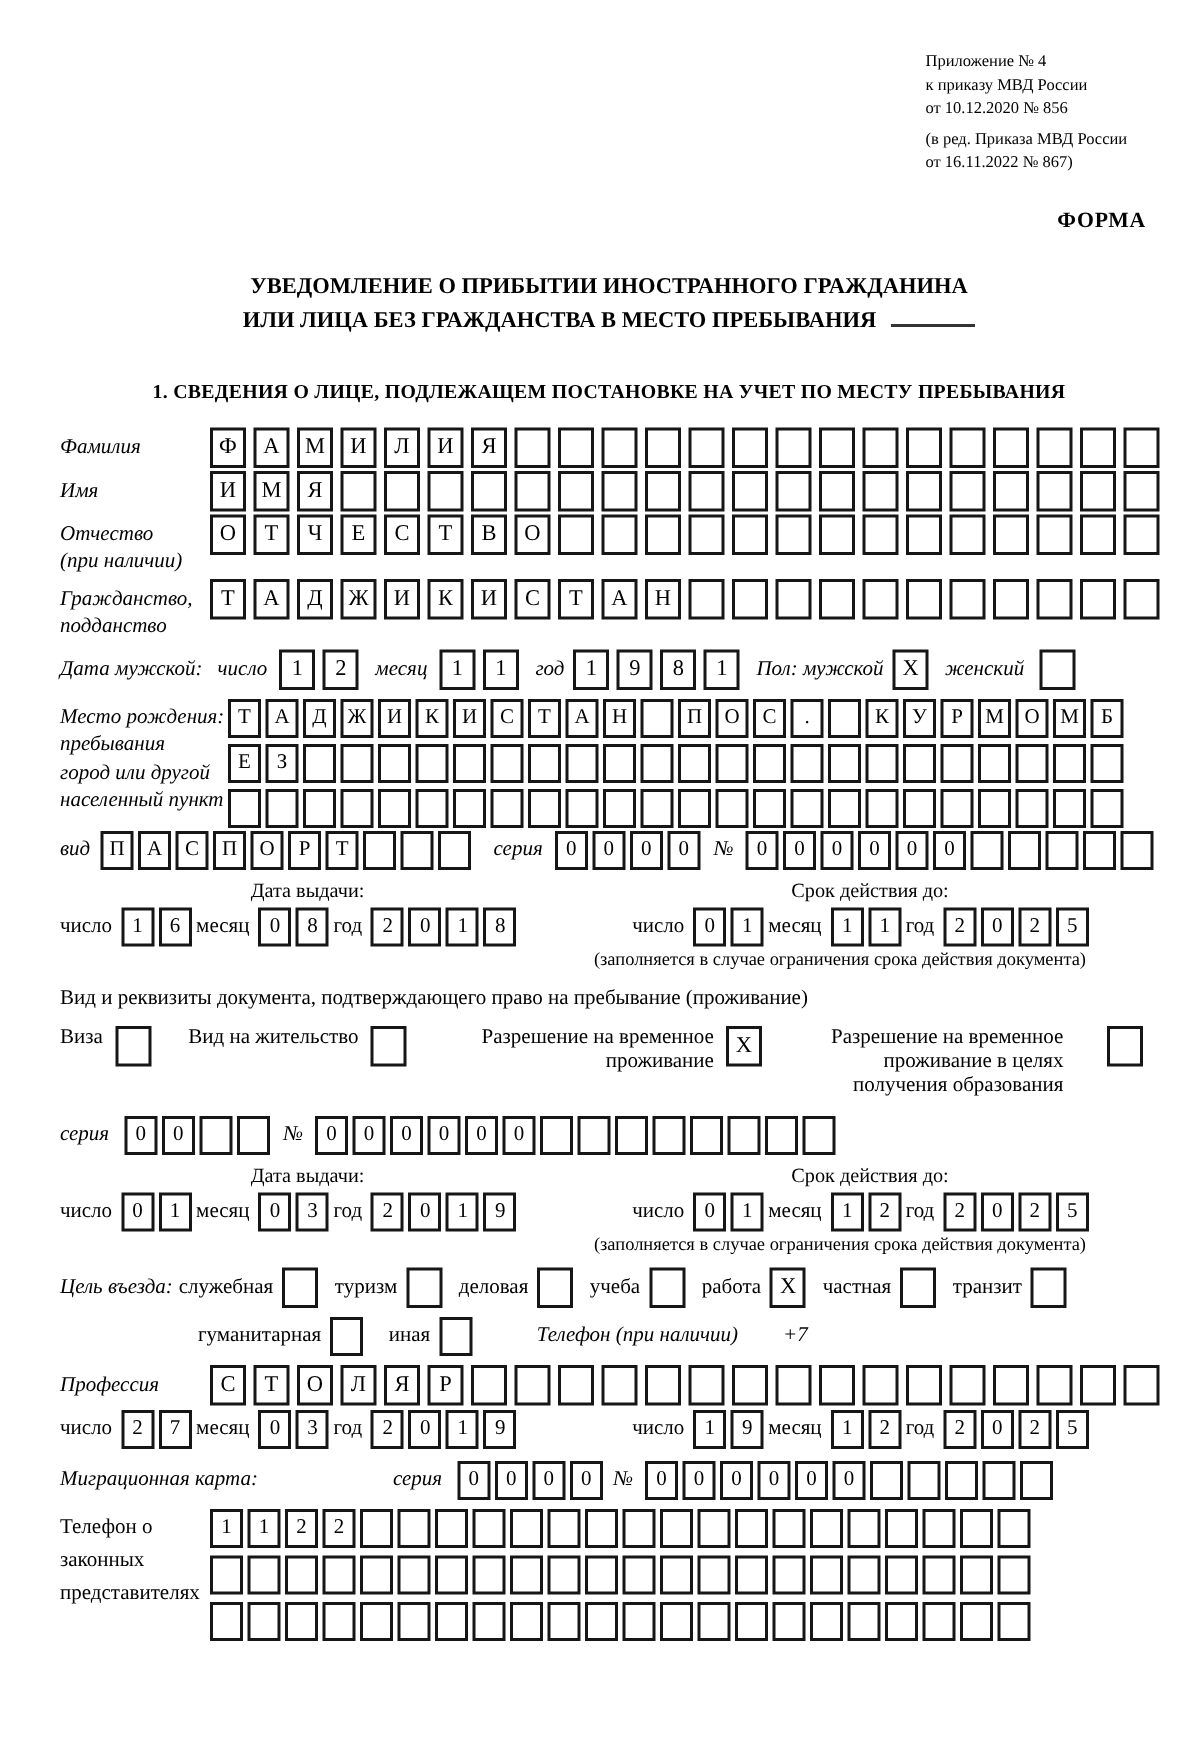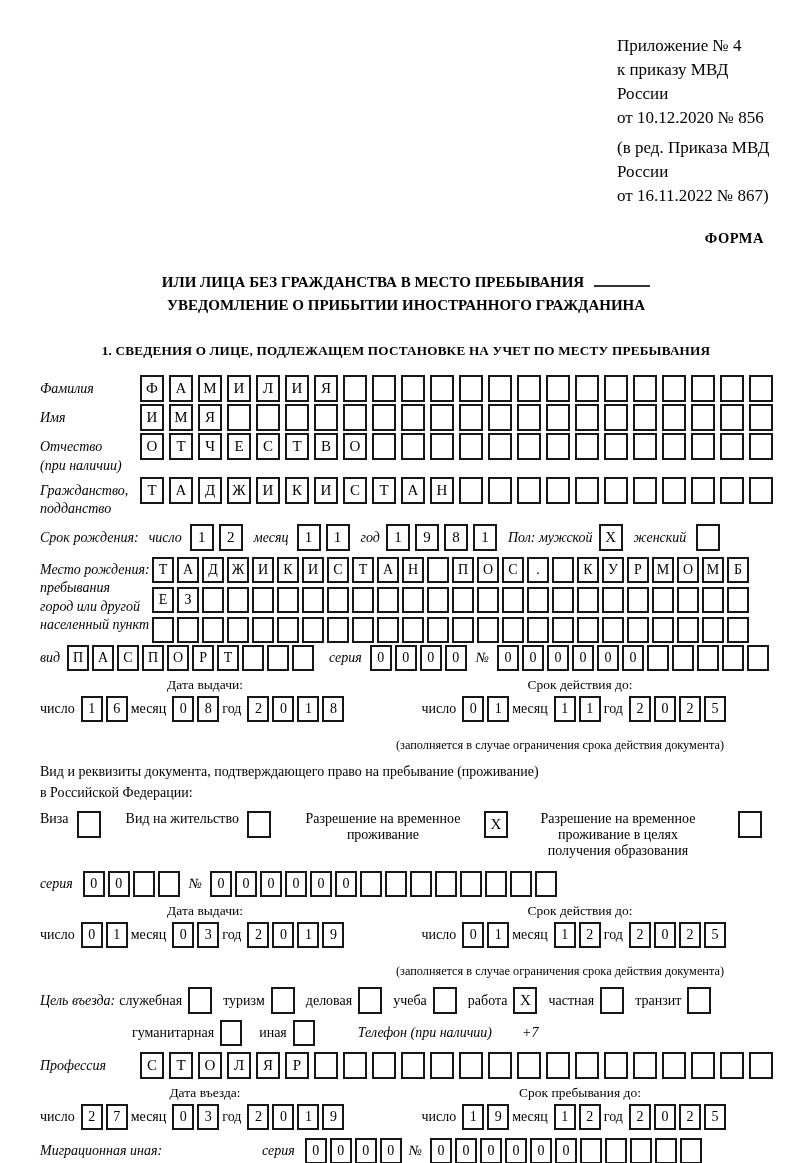--- a/index.html
+++ b/index.html
@@ -4,21 +4,21 @@
 <style>
   html,body{margin:0;padding:0;}
   body{
     width:800px;height:1163px;background:#ffffff;color:#000;
     font-family:"Liberation Serif","DejaVu Serif",serif;
     overflow:hidden;
   }
   .page{padding:34px 28px 0 40px;box-sizing:border-box;width:800px;}
 
   
-  .hdr-block{margin-left:577px;font-size:17px;line-height:1.42;}
+  .hdr-block{margin-left:577px;font-size:11px;line-height:1.42;}
   .hdr-block .gap{margin-top:5px;}
   .forma{font-weight:bold;font-size:14.5px;text-align:right;padding-right:8px;margin-top:22px;letter-spacing:.5px;}
 
   
   .title{font-weight:bold;font-size:15px;text-align:center;margin-top:24px;line-height:1.55;}
   .blank-line{display:inline-block;width:56px;border-bottom:2px solid #333;height:12px;margin-left:10px;}
   .sec-head{font-weight:bold;font-size:13.2px;text-align:center;margin-top:26px;margin-bottom:16px;letter-spacing:.2px;}
 
   
   .frow{display:flex;align-items:flex-start;margin-bottom:2px;font-size:14px;line-height:1.3;}
@@ -34,27 +34,27 @@
   .tight .cbox{width:22px;height:26px;margin-right:3px;font-size:14px;line-height:22px;}
   .ml{margin-left:10px;}
 
   
   .date-heads{display:flex;font-size:13.5px;margin-top:6px;}
   .date-heads .h1{width:330px;text-align:center;}
   .date-heads .h2{width:340px;text-align:center;margin-left:40px;}
   .date-row{display:flex;align-items:center;font-size:14px;margin-top:3px;}
   .dgroup{display:flex;align-items:center;white-space:nowrap;}
   .dgroup .w{margin:0 6px 0 0;}
-  .note{font-size:12.3px;text-align:right;padding-right:48px;margin-top:16px;margin-bottom:8px;}
+  .note{font-size:12.3px;text-align:right;padding-right:48px;margin-top:1px;margin-bottom:8px;}
 
   
   .opts{display:flex;align-items:flex-start;margin-top:8px;font-size:14px;}
   .opt{display:flex;align-items:flex-start;margin-right:14px;}
   .opt .txt{display:inline-block;}
-  .opt .txt.c{text-align:center;}
+  .opt .txt.c{text-align:right;}
   .opt .boxes{margin-left:8px;margin-top:0;}
 
   
   .purpose .opt{margin-right:6px;align-items:center;}
   .purpose .opt .boxes{margin-left:6px;}
 
   .center-bold{font-weight:bold;font-size:13.8px;text-align:center;margin:8px 0 4px 0;}
   .intro{font-size:14px;margin-top:8px;line-height:1.5;}
 
   .rep-wrap{display:flex;margin-top:6px;}
@@ -69,24 +69,24 @@
   <div class="hdr-block">
     <div>Приложение № 4</div>
     <div>к приказу МВД России</div>
     <div>от 10.12.2020 № 856</div>
     <div class="gap">(в ред. Приказа МВД России</div>
     <div>от 16.11.2022 № 867)</div>
   </div>
   <div class="forma">ФОРМА</div>
 
   <div class="title">
+    <div>УВЕДОМЛЕНИЕ О ПРИБЫТИИ ИНОСТРАННОГО ГРАЖДАНИНА</div>
     <div>
       <span>ИЛИ ЛИЦА БЕЗ ГРАЖДАНСТВА В МЕСТО ПРЕБЫВАНИЯ</span><span class="blank-line"></span>
     </div>
-    <div>УВЕДОМЛЕНИЕ О ПРИБЫТИИ ИНОСТРАННОГО ГРАЖДАНИНА</div>
   </div>
 
   <div class="sec-head">1. СВЕДЕНИЯ О ЛИЦЕ, ПОДЛЕЖАЩЕМ ПОСТАНОВКЕ НА УЧЕТ ПО МЕСТУ ПРЕБЫВАНИЯ</div>
 
   <div class="frow">
     <div class="lbl lbl-col">Фамилия</div>
     <span class="boxes"><span class="cbox">Ф</span><span class="cbox">А</span><span class="cbox">М</span><span class="cbox">И</span><span class="cbox">Л</span><span class="cbox">И</span><span class="cbox">Я</span><span class="cbox"></span><span class="cbox"></span><span class="cbox"></span><span class="cbox"></span><span class="cbox"></span><span class="cbox"></span><span class="cbox"></span><span class="cbox"></span><span class="cbox"></span><span class="cbox"></span><span class="cbox"></span><span class="cbox"></span><span class="cbox"></span><span class="cbox"></span><span class="cbox"></span></span>
   </div>
 
   <div class="frow">
@@ -104,21 +104,21 @@
 
   <div class="frow">
     <div class="lbl lbl-col">
       <div>Гражданство,</div>
       <div>подданство</div>
     </div>
     <span class="boxes"><span class="cbox">Т</span><span class="cbox">А</span><span class="cbox">Д</span><span class="cbox">Ж</span><span class="cbox">И</span><span class="cbox">К</span><span class="cbox">И</span><span class="cbox">С</span><span class="cbox">Т</span><span class="cbox">А</span><span class="cbox">Н</span><span class="cbox"></span><span class="cbox"></span><span class="cbox"></span><span class="cbox"></span><span class="cbox"></span><span class="cbox"></span><span class="cbox"></span><span class="cbox"></span><span class="cbox"></span><span class="cbox"></span><span class="cbox"></span></span>
   </div>
 
   <div class="frow" style="align-items:center;margin-top:6px;">
-    <span class="lbl" style="margin-right:10px;">Срок рождения:</span>
+    <span class="lbl" style="margin-right:10px;">Дата мужской:</span>
     <span class="lbl" style="margin-right:8px;">число</span>
     <span class="boxes"><span class="cbox">1</span><span class="cbox">2</span></span>
     <span class="lbl" style="margin:0 8px 0 6px;">месяц</span>
     <span class="boxes"><span class="cbox">1</span><span class="cbox">1</span></span>
     <span class="lbl" style="margin:0 6px 0 6px;">год</span>
     <span class="boxes"><span class="cbox">1</span><span class="cbox">9</span><span class="cbox">8</span><span class="cbox">1</span></span>
     <span class="lbl" style="margin:0 6px 0 6px;">Пол: мужской</span>
     <span class="boxes"><span class="cbox">X</span></span>
     <span class="lbl" style="margin:0 10px 0 6px;">женский</span>
     <span class="boxes"><span class="cbox"></span></span>
@@ -166,21 +166,20 @@
       <span class="w ml">месяц</span>
       <span class="boxes"><span class="cbox">1</span><span class="cbox">1</span></span>
       <span class="w ml">год</span>
       <span class="boxes"><span class="cbox">2</span><span class="cbox">0</span><span class="cbox">2</span><span class="cbox">5</span></span>
     </div>
   </div>
   <div class="note">(заполняется в случае ограничения срока действия документа)</div>
 
   <div class="intro">
     <div>Вид и реквизиты документа, подтверждающего право на пребывание (проживание)</div>
-    <div>в Российской Федерации:</div>
   </div>
   <div class="opts">
     <span class="opt">
       <span class="txt">Виза</span>
       <span class="boxes"><span class="cbox"></span></span>
     </span>
     <span class="opt" style="margin-left:6px;">
       <span class="txt">Вид на жительство</span>
       <span class="boxes"><span class="cbox"></span></span>
     </span>
@@ -268,45 +267,41 @@
       </span>
     <span class="lbl" style="margin-left:34px;">Телефон (при наличии)</span>
     <span class="lbl" style="margin:0 8px 0 30px;">+7</span>
   </div>
 
   <div class="frow" style="margin-top:6px;">
     <div class="lbl lbl-col">Профессия</div>
     <span class="boxes"><span class="cbox">С</span><span class="cbox">Т</span><span class="cbox">О</span><span class="cbox">Л</span><span class="cbox">Я</span><span class="cbox">Р</span><span class="cbox"></span><span class="cbox"></span><span class="cbox"></span><span class="cbox"></span><span class="cbox"></span><span class="cbox"></span><span class="cbox"></span><span class="cbox"></span><span class="cbox"></span><span class="cbox"></span><span class="cbox"></span><span class="cbox"></span><span class="cbox"></span><span class="cbox"></span><span class="cbox"></span><span class="cbox"></span></span>
   </div>
 
-  <div class="date-heads">
-    <div class="h1">Дата въезда:</div>
-    <div class="h2">Срок пребывания до:</div>
-  </div>
   <div class="date-row tight">
     <div class="dgroup">
       <span class="w">число</span>
       <span class="boxes"><span class="cbox">2</span><span class="cbox">7</span></span>
       <span class="w ml">месяц</span>
       <span class="boxes"><span class="cbox">0</span><span class="cbox">3</span></span>
       <span class="w ml">год</span>
       <span class="boxes"><span class="cbox">2</span><span class="cbox">0</span><span class="cbox">1</span><span class="cbox">9</span></span>
     </div>
     <div class="dgroup" style="margin-left:74px;">
       <span class="w">число</span>
       <span class="boxes"><span class="cbox">1</span><span class="cbox">9</span></span>
       <span class="w ml">месяц</span>
       <span class="boxes"><span class="cbox">1</span><span class="cbox">2</span></span>
       <span class="w ml">год</span>
       <span class="boxes"><span class="cbox">2</span><span class="cbox">0</span><span class="cbox">2</span><span class="cbox">5</span></span>
     </div>
   </div>
 
   <div class="frow tight" style="align-items:center;margin-top:8px;">
-    <span class="lbl" style="width:222px;">Миграционная иная:</span>
+    <span class="lbl" style="width:222px;">Миграционная карта:</span>
     <span class="lbl" style="margin-right:10px;">серия</span>
     <span class="boxes"><span class="cbox">0</span><span class="cbox">0</span><span class="cbox">0</span><span class="cbox">0</span></span>
     <span class="lbl" style="margin:0 8px 0 4px;">№</span>
     <span class="boxes"><span class="cbox">0</span><span class="cbox">0</span><span class="cbox">0</span><span class="cbox">0</span><span class="cbox">0</span><span class="cbox">0</span><span class="cbox"></span><span class="cbox"></span><span class="cbox"></span><span class="cbox"></span><span class="cbox"></span></span>
   </div>
 
   <div class="rep-wrap tight">
     <div class="rep-lbls">
       <div>Телефон о</div>
       <div>законных</div>

